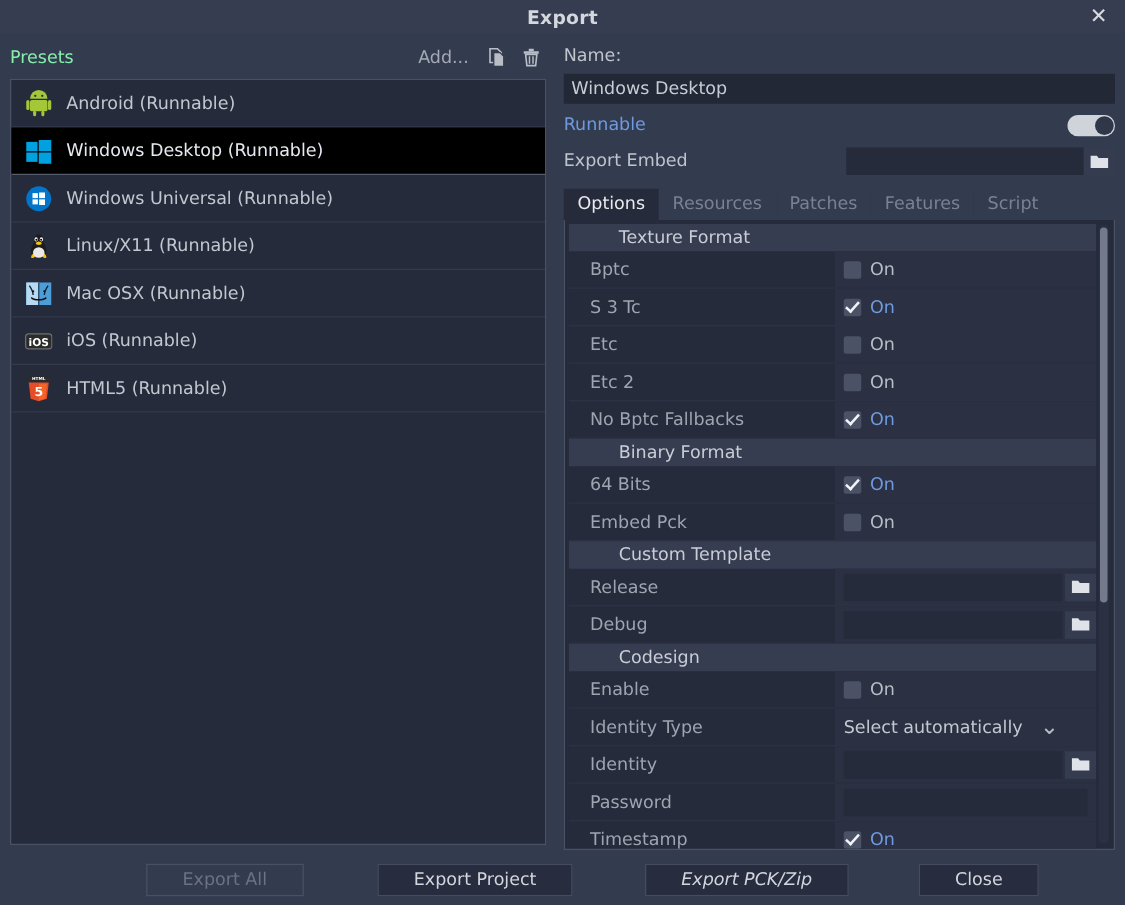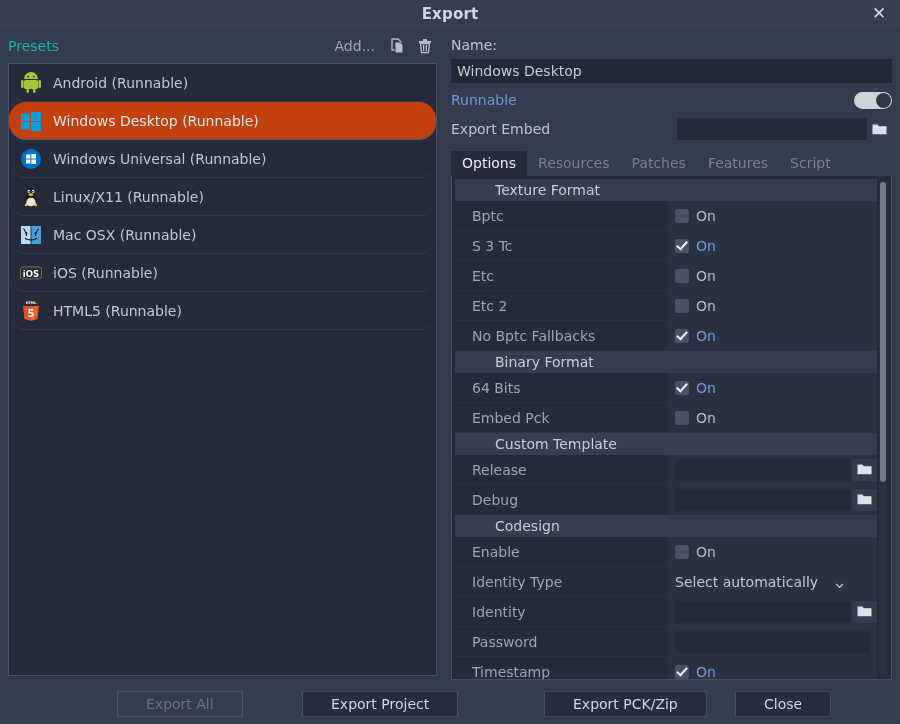--- a/index.html
+++ b/index.html
@@ -53,21 +53,21 @@
     box-sizing: border-box;
     display: flex;
     flex-direction: column;
   }
   .presets-header {
     display: flex;
     align-items: center;
     height: 26px;
     margin-bottom: 4px;
   }
-  .presets-label { color: #14b8a6; font-size: 14px; flex: 0 0 auto; }
+  .presets-label { color: #86efac; font-size: 14px; flex: 0 0 auto; }
   .presets-spacer { flex: 1 1 auto; }
   .add-btn {
     color: #a4a9b5;
     font-size: 14px;
     padding: 2px 6px;
     cursor: pointer;
   }
   .icon-btn {
     width: 24px; height: 22px;
     display: flex; align-items: center; justify-content: center;
@@ -84,23 +84,22 @@
     overflow: hidden;
   }
   .preset-row {
     height: 38px;
     display: flex;
     align-items: center;
     padding-left: 10px;
     box-sizing: border-box;
     border-bottom: 1px solid #333a4c;
     cursor: pointer;
-    border-radius: 17px;
-  }
-  .preset-row.selected { background: #c2410c; border-bottom-color: #555c6b;}
+  }
+  .preset-row.selected { background: #000000; border-bottom-color: #555c6b;}
   .preset-row .p-icon {
     width: 24px; height: 24px;
     margin-right: 10px;
     flex: 0 0 auto;
     display: flex; align-items: center; justify-content: center;
   }
   .preset-row .p-label { font-size: 14px; color: #c3c7cf; }
   .preset-row.selected .p-label { color: #e6e9ef; }
 
   
@@ -604,15 +603,15 @@
       <div class="opt-scrollbar">
         <div class="thumb"></div>
       </div>
     </div>
   </div>
 </div>
 
 <div class="footer">
   <div class="btn disabled fb" style="left:117px;">Export All</div>
   <div class="btn fb" style="left:302px;">Export Project</div>
-  <div class="btn fb" style="left:544px;">Export PCK/Zip</div>
+  <div class="btn fb" style="left:516px;font-style:italic;">Export PCK/Zip</div>
   <div class="btn fb" style="left:735px;">Close</div>
 </div>
 
 </body></html>

